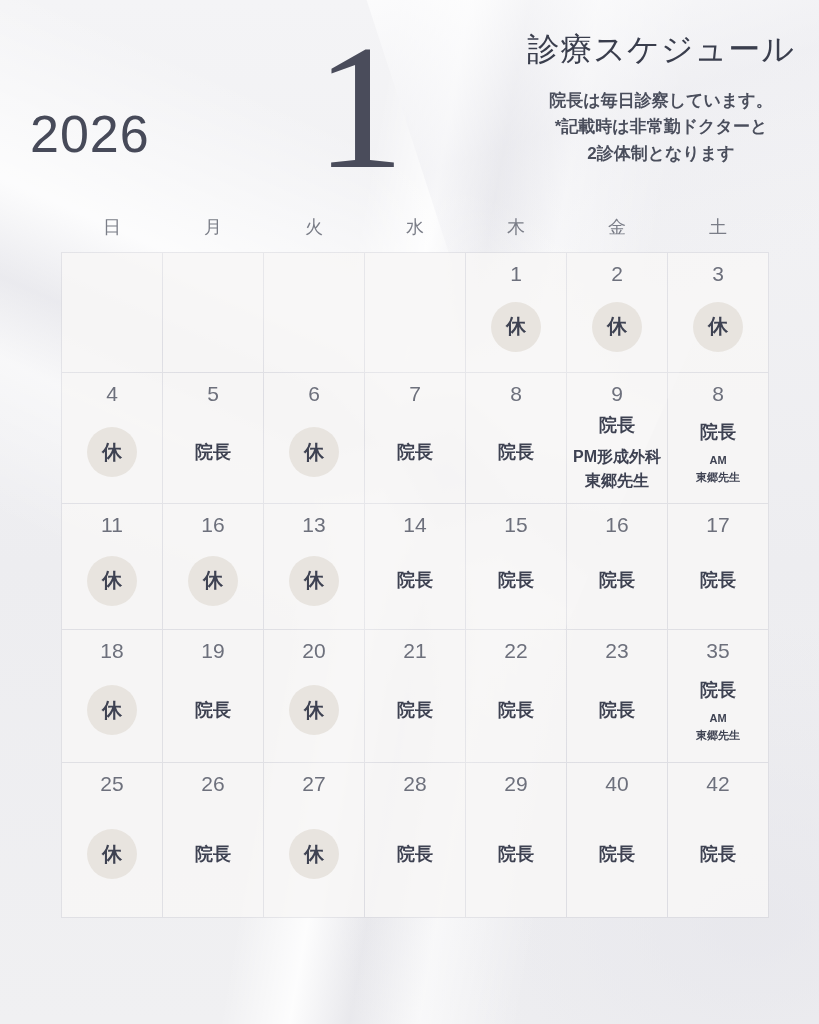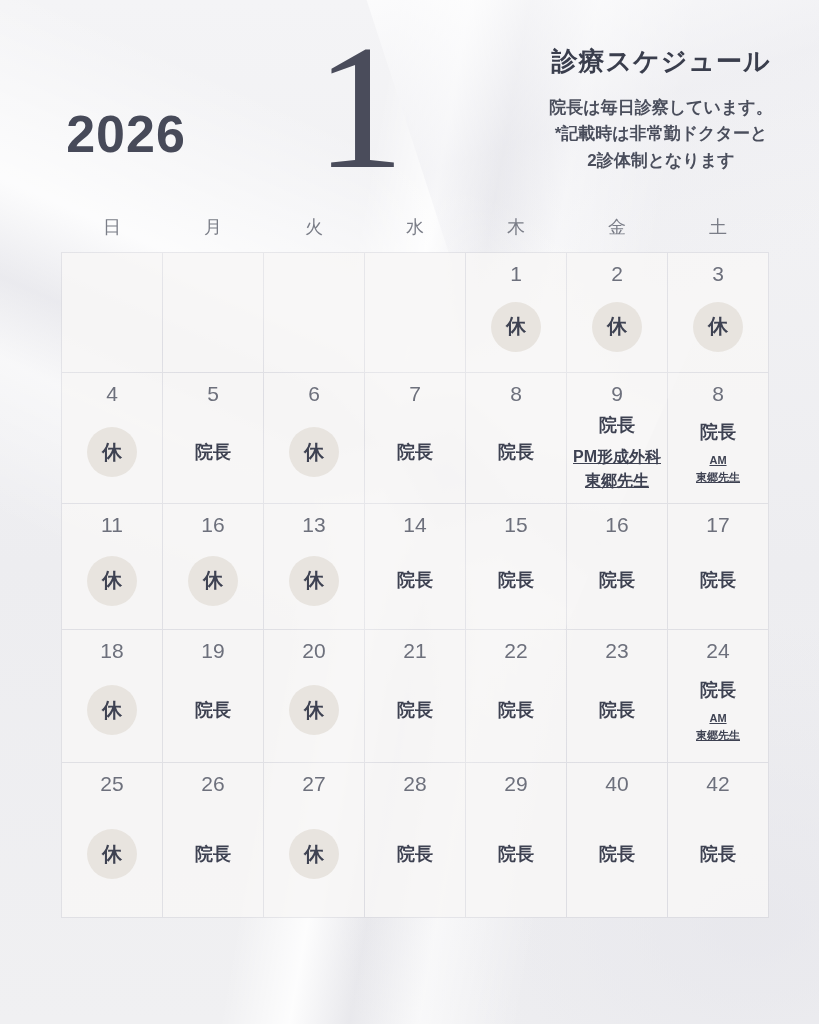--- a/index.html
+++ b/index.html
@@ -24,39 +24,38 @@
     background:linear-gradient(180deg, rgba(255,255,255,0) 20%, rgba(255,255,255,0.8) 44%, rgba(227,227,233,0.45) 56%, rgba(255,255,255,0.55) 66%, rgba(255,255,255,0) 85%);
   }
   .fold2{
     top:-160px;right:-120px;width:520px;height:560px;
     transform:rotate(-18deg);
     background:linear-gradient(180deg, rgba(255,255,255,0.75) 10%, rgba(234,234,239,0.4) 45%, rgba(255,255,255,0) 80%);
   }
 
   .year{
     position:absolute;top:104px;left:30px;width:192px;
-    text-align:center;
-    font-size:52px;font-weight:700;letter-spacing:1px;
+    text-align:left;
+    font-size:52px;font-weight:400;letter-spacing:1px;
     color:#474a59;
   }
   .month{
     position:absolute;top:18px;left:290px;width:140px;
     text-align:center;
     font-family:"Liberation Serif","DejaVu Serif",serif;
     font-size:178px;line-height:1;font-weight:400;
     color:#4a4c5b;
   }
   .hdr-right{
     position:absolute;top:28px;left:508px;width:306px;
     text-align:center;
   }
   .hdr-title{
-    font-size:26px;font-weight:700;letter-spacing:1px;
+    font-size:32px;font-weight:400;letter-spacing:1px;
     color:#3a3e4d;
-    margin-top:16px;
   }
   .hdr-note{
     margin-top:16px;
     font-size:17px;font-weight:600;line-height:1.55;
     color:#4a4e5c;
   }
 
   .weekdays{
     position:absolute;top:210px;left:61px;
     display:grid;grid-template-columns:repeat(7,100px);gap:1px;padding:0 1px;
@@ -92,21 +91,21 @@
     width:50px;height:50px;border-radius:50%;
     background:var(--closed-bg,#e8e4df);
     display:flex;align-items:center;justify-content:center;
     font-size:20px;font-weight:700;color:var(--ink,#3e4252);
   }
   .sched{
     font-size:18px;font-weight:700;line-height:1.35;
     color:var(--ink,#3e4252);
     white-space:nowrap;
   }
-  .sched + .sched{font-size:16px;font-weight:600;text-decoration:underline;}
+  .sched + .sched{font-size:16px;font-weight:600;}
   .sched + .sched{margin-top:2px;}
   .sched:nth-child(2){margin-top:9px;}
   .sched.strong{font-weight:800;font-size:11px;}
 </style>
 </head>
 <body>
 
 <div class="page">
   <div class="fold fold1"></div>
   <div class="fold fold2"></div>
@@ -285,21 +284,21 @@
           <div class="sched">院長</div>
         </div>
       </div>
       <div class="cell">
         <div class="daynum">23</div>
         <div class="cellcontent">
           <div class="sched">院長</div>
         </div>
       </div>
       <div class="cell">
-        <div class="daynum">24</div>
+        <div class="daynum">35</div>
         <div class="cellcontent">
           <div class="sched">院長</div>
           <div class="sched strong">AM</div>
           <div class="sched strong">東郷先生</div>
         </div>
       </div>
       <div class="cell">
         <div class="daynum">25</div>
         <div class="cellcontent">
           <div class="closed-circle">休</div>

